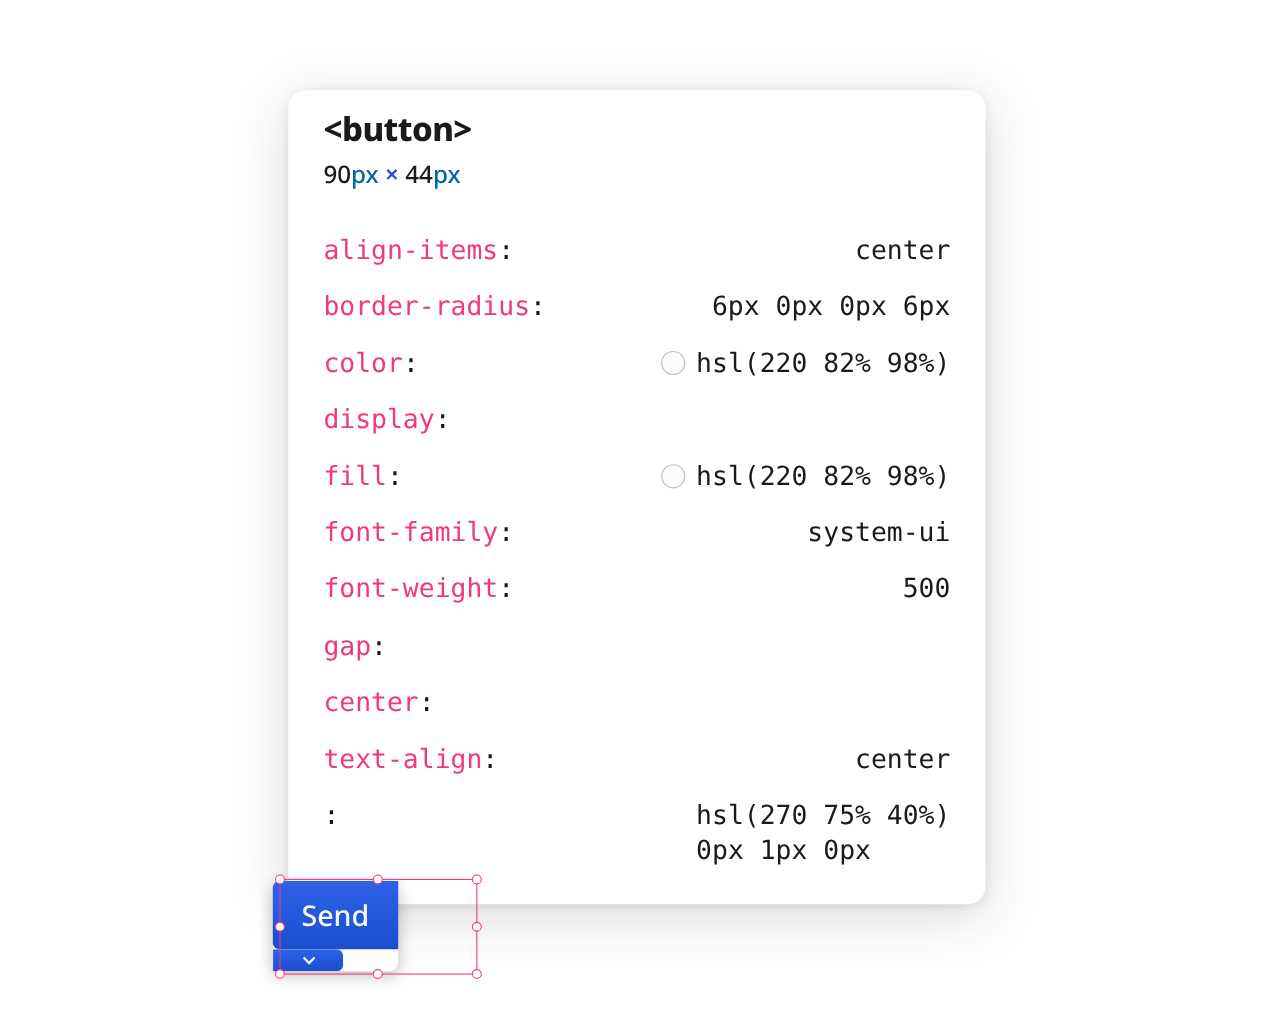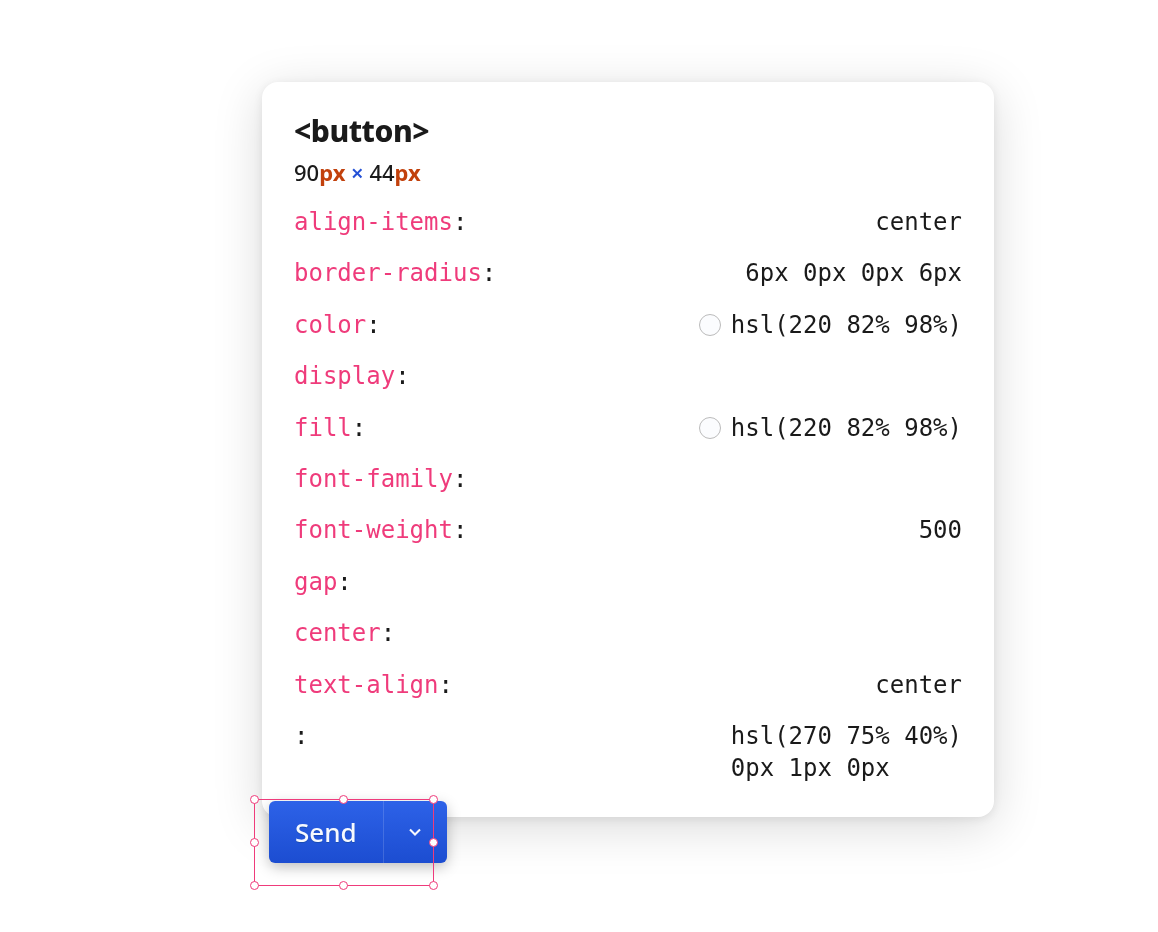--- a/index.html
+++ b/index.html
@@ -14,25 +14,25 @@
       background: #ffffff;
       font-family: system-ui, -apple-system, sans-serif;
       position: relative;
       overflow: hidden;
     }
 
     .tooltip-panel {
       position: absolute;
       left: 262px;
       top: 82px;
-      width: 732px;
+      width: 634px;
       background: #ffffff;
       border-radius: 16px;
       box-shadow: 0 10px 50px rgba(0,0,0,0.15), 0 2px 10px rgba(0,0,0,0.08);
-      padding: 28px 32px 32px 32px;
+      padding: 14px 32px 32px 32px;
     }
 
     .tooltip-arrow {
       position: absolute;
       left: 40px;
       bottom: -14px;
       width: 0;
       height: 0;
       border-left: 14px solid transparent;
       border-right: 14px solid transparent;
@@ -48,31 +48,30 @@
     }
 
     .dimensions {
       margin-top: 6px;
       font-size: 22px;
       font-weight: 500;
       color: #1a1a1a;
     }
 
     .dimensions .px {
-      color: #c2410c;
-      font-weight: bold;
+      color: #0369a1;
     }
 
     .dimensions .times {
       color: #2451d6;
       font-weight: 600;
     }
 
     .props-list {
-      margin-top: 19px;
+      margin-top: 38px;
       display: flex;
       flex-direction: column;
       gap: 19px;
     }
 
     .prop-row {
       display: flex;
       align-items: flex-start;
       font-family: ui-monospace, 'SF Mono', Menlo, Monaco, Consolas, monospace;
       font-size: 24px;
@@ -108,25 +107,26 @@
       width: 22px;
       height: 22px;
       border-radius: 50%;
       border: 1.5px solid #bbb;
       background: #fbfcfe;
       flex-shrink: 0;
     }
 
     .button-group {
       position: absolute;
-      left: 269px;
+      left: 248px;
       top: 801px;
       display: flex;
       border-radius: 8px;
       box-shadow: 0 4px 14px rgba(0,0,0,0.25);
+      flex-direction: column;
     }
 
     .send-button {
       display: flex;
       align-items: center;
       justify-content: center;
       padding: 13px 26px;
       background: linear-gradient(180deg, #2d62e8, #1c4dd1);
       border: none;
       border-radius: 6px 0 0 6px;
@@ -229,20 +229,23 @@
       <span class="prop-name">fill</span>
         <span class="prop-colon">:</span>
       <span class="prop-value-wrap">
           <span class="color-swatch"></span>
           <span class="prop-value">hsl(220 82% 98%)</span>
         </span>
     </div>
     <div class="prop-row">
       <span class="prop-name">font-family</span>
         <span class="prop-colon">:</span>
+      <span class="prop-value-wrap">
+          <span class="prop-value">system-ui</span>
+        </span>
     </div>
     <div class="prop-row">
       <span class="prop-name">font-weight</span>
         <span class="prop-colon">:</span>
       <span class="prop-value-wrap">
           <span class="prop-value">500</span>
         </span>
     </div>
     <div class="prop-row">
       <span class="prop-name">gap</span>

